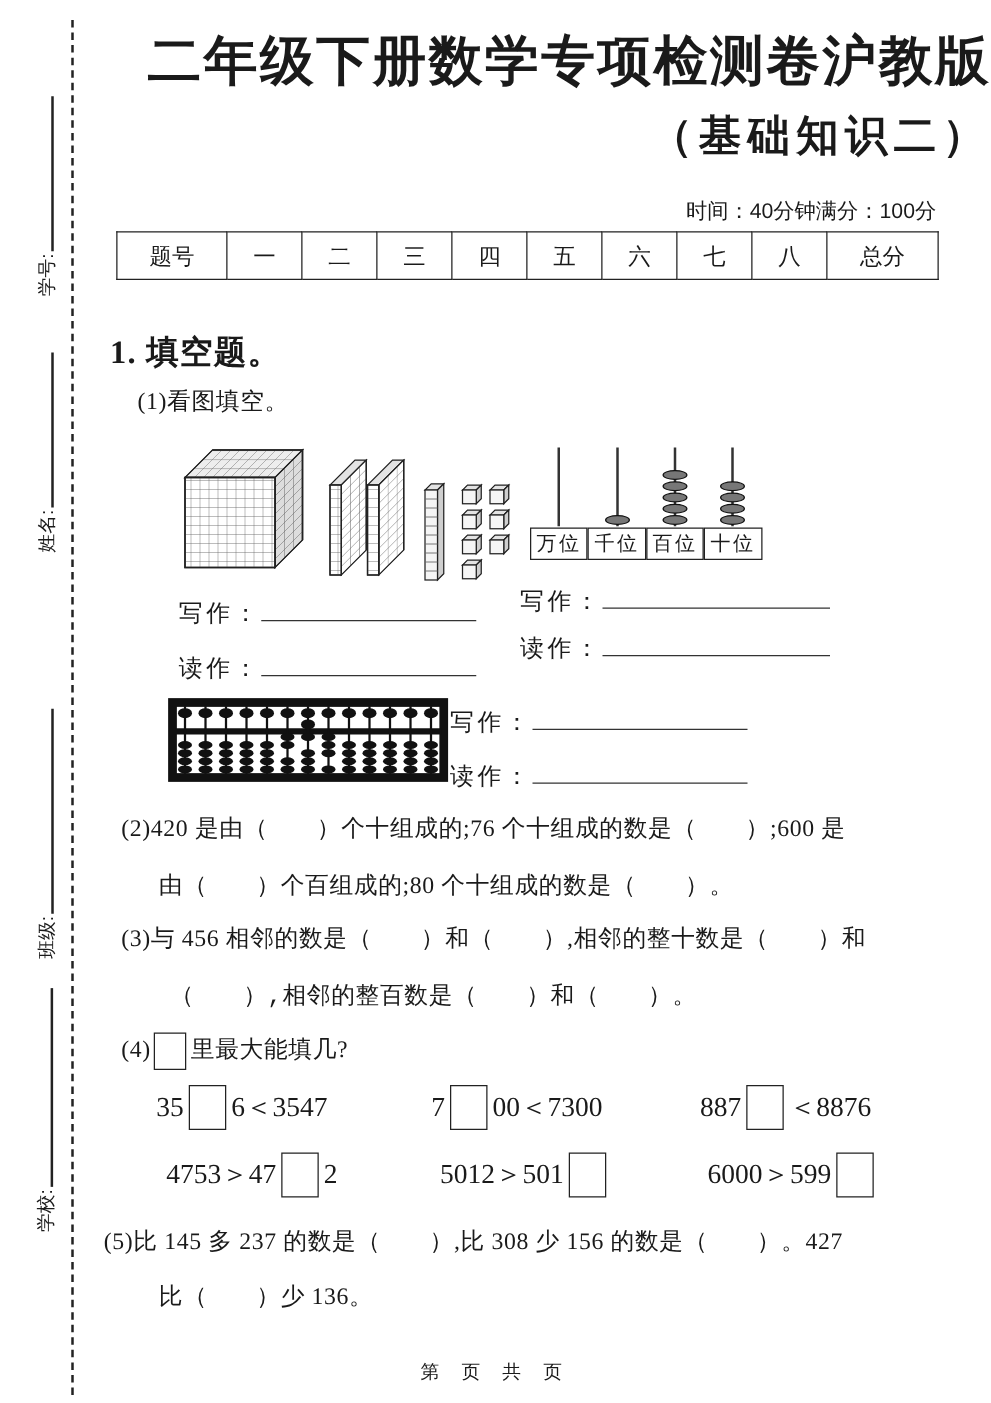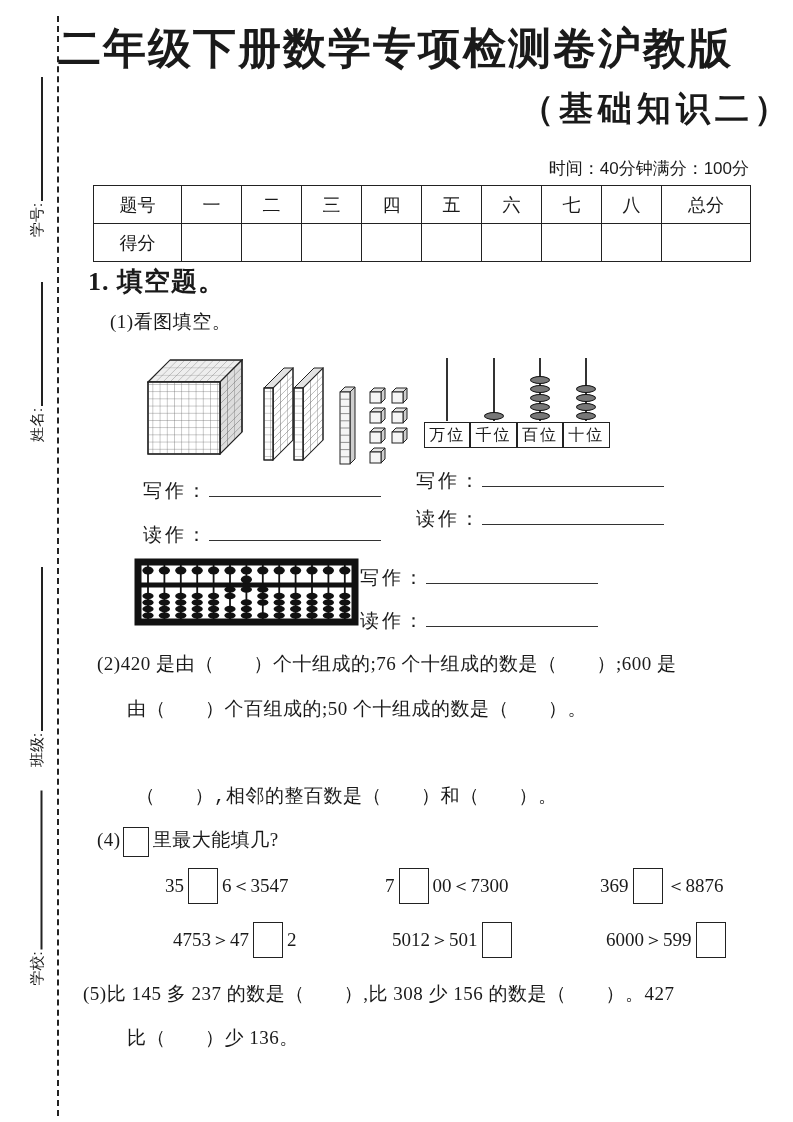--- a/index.html
+++ b/index.html
@@ -6,21 +6,21 @@
   #page{position:relative;width:793px;height:1122px;background:#fff;overflow:hidden;
         font-family:"Liberation Serif","DejaVu Serif",serif;color:#1a1a1a;}
 
   
   .seal-line{position:absolute;left:57px;top:16px;height:1100px;border-left:2.5px dashed #222;}
   .side-field{position:absolute;height:22px;display:flex;align-items:center;
               transform:rotate(-90deg);font-family:"Liberation Sans","DejaVu Sans",sans-serif;
               font-size:15px;white-space:nowrap;}
   .side-field .fill{flex:1;border-bottom:2px solid #222;height:10px;margin-left:2px;}
 
-  .title{position:absolute;left:58px;top:20px;width:735px;text-align:left;
+  .title{position:absolute;left:58px;top:20px;width:735px;text-align:right;
          font-family:Liberation Sans, sans-serif;font-weight:800;
          font-size:43px;letter-spacing:2px;}
   .subtitle{position:absolute;left:58px;top:86px;width:735px;text-align:right;
             font-family:"Liberation Sans","DejaVu Sans",sans-serif;font-weight:800;
             font-size:34px;letter-spacing:5px;}
   .time-note{position:absolute;right:44px;top:157px;font-family:"Liberation Sans","DejaVu Sans",sans-serif;
              font-size:17px;}
 
   table.score{position:absolute;left:93px;top:185px;width:657px;border-collapse:collapse;
               table-layout:fixed;font-size:18px;}
@@ -41,21 +41,21 @@
   .c-beads{position:absolute;left:0;right:0;bottom:27px;display:flex;flex-direction:column;
            align-items:center;justify-content:flex-end;}
   .bead{width:18px;height:6px;margin:0.6px 0;background:#777;border:1.2px solid #111;border-radius:50%;}
   .c-label{position:absolute;left:0;right:0;bottom:0;height:24px;border:1.6px solid #222;
            display:flex;align-items:center;justify-content:center;font-size:16px;letter-spacing:2px;}
 
   
   .box{display:inline-block;width:28px;height:34px;border:1.6px solid #222;vertical-align:middle;margin:0 4px 3px 4px;background:#fff;}
   .box.small{width:24px;height:28px;margin:0 4px 0 2px;}
 
-  .q4item{position:absolute;font-size:19px;white-space:nowrap;margin-left:40px;}
+  .q4item{position:absolute;font-size:22px;white-space:nowrap;}
 
   .footer{position:absolute;left:0;top:1088px;width:100%;text-align:center;font-size:15px;
           letter-spacing:7px;}
   svg{display:block;}
 </style>
 </head>
 <body>
 
 <div id="page">
 
@@ -92,32 +92,20 @@
       <td class="hd">题号</td>
       <td>一</td>
       <td>二</td>
       <td>三</td>
       <td>四</td>
       <td>五</td>
       <td>六</td>
       <td>七</td>
       <td>八</td>
       <td class="hd">总分</td>
-    </tr>
-    <tr>
-      <td class="hd">得分</td>
-      <td></td>
-          <td></td>
-      <td></td>
-          <td></td>
-      <td></td>
-          <td></td>
-      <td></td>
-          <td></td>
-      <td></td>
     </tr>
   </tbody>
     </table>
 
   <div class="h1">1. 填空题。</div>
   <div class="qtext" style="left:110px;top:308px;">(1)看图填空。</div>
 
   <svg style="position:absolute;left:138px;top:348px;" width="285" height="118" viewBox="0 0 285 118">
     <defs>
       <pattern id="g1" width="7.2" height="7.2" patternUnits="userSpaceOnUse">
@@ -312,42 +300,44 @@
   </svg>
 
   <div class="wr" style="left:360px;top:565px;">
     <span>写作：</span><span class="fill" style="width:172px;"></span>
   </div>
   <div class="wr" style="left:360px;top:608px;">
     <span>读作：</span><span class="fill" style="width:172px;"></span>
   </div>
 
   <div class="qtext" style="left:97px;top:650px;">(2)420 是由（　　）个十组成的;76 个十组成的数是（　　）;600 是</div>
-  <div class="qtext" style="left:127px;top:695px;">由（　　）个百组成的;50 个十组成的数是（　　）。</div>
-
+  <div class="qtext" style="left:127px;top:695px;">由（　　）个百组成的;80 个十组成的数是（　　）。</div>
+
+  <div class="qtext" style="left:97px;top:738px;">(3)与 456 相邻的数是（　　）和（　　）,相邻的整十数是（　　）和</div>
   <div class="qtext" style="left:136px;top:783px;font-family:Liberation Mono, monospace;">（　　）,相邻的整百数是（　　）和（　　）。</div>
 
   <div class="qtext" style="left:97px;top:826px;">
     <span>(4)</span><span class="box small"></span><span>里最大能填几?</span>
   </div>
   <div class="q4item" style="left:125px;top:868px;">
     <span>35</span><span class="box"></span><span>6＜3547</span>
   </div>
   <div class="q4item" style="left:345px;top:868px;">
     <span>7</span><span class="box"></span><span>00＜7300</span>
   </div>
   <div class="q4item" style="left:560px;top:868px;">
-    <span>369</span><span class="box"></span><span>＜8876</span>
+    <span>887</span><span class="box"></span><span>＜8876</span>
   </div>
   <div class="q4item" style="left:133px;top:922px;">
     <span>4753＞47</span><span class="box"></span><span>2</span>
   </div>
   <div class="q4item" style="left:352px;top:922px;">
     <span>5012＞501</span><span class="box"></span><span></span>
   </div>
   <div class="q4item" style="left:566px;top:922px;">
     <span>6000＞599</span><span class="box"></span><span></span>
   </div>
 
   <div class="qtext" style="left:83px;top:980px;">(5)比 145 多 237 的数是（　　）,比 308 少 156 的数是（　　）。427</div>
   <div class="qtext" style="left:127px;top:1024px;">比（　　）少 136。</div>
 
+  <div class="footer">第 页 共 页</div>
 </div>
 
 </body></html>

